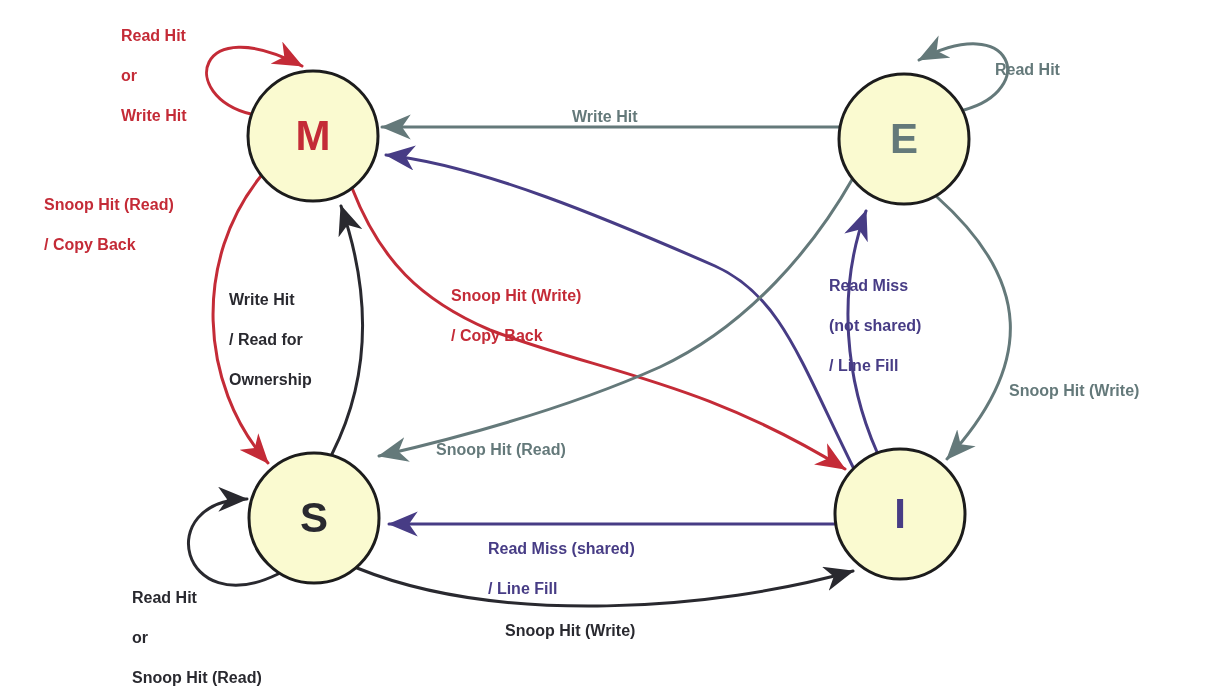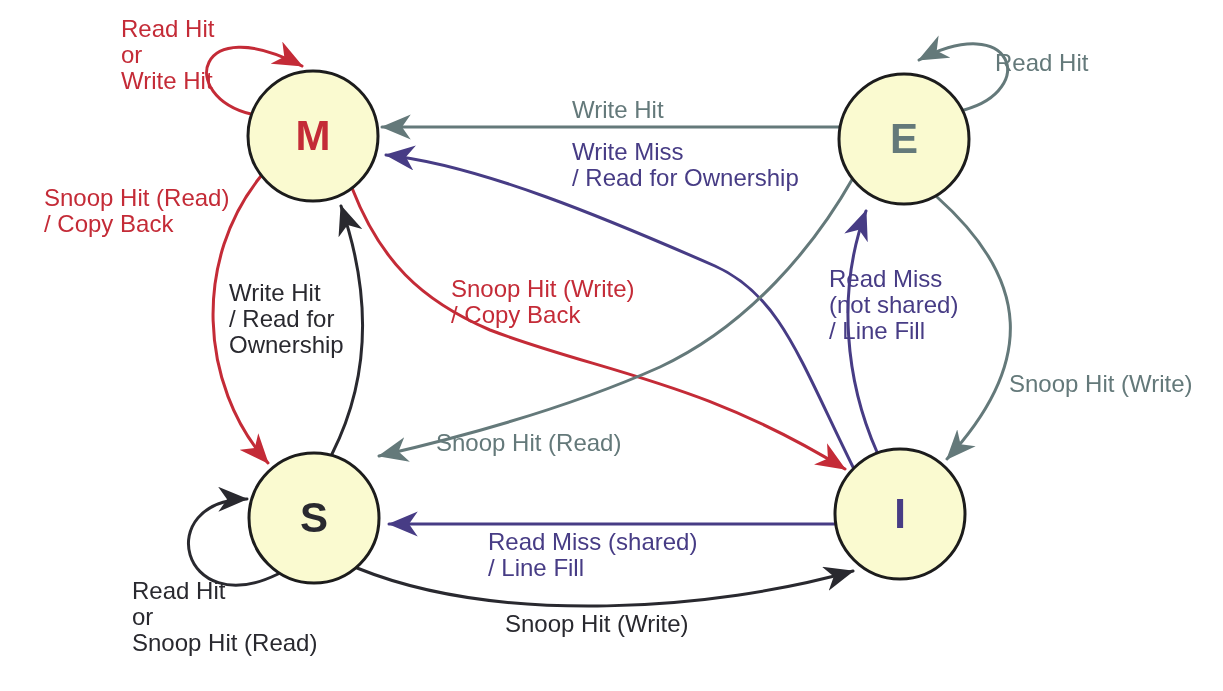--- a/index.html
+++ b/index.html
@@ -22,21 +22,21 @@
   .f-dark{fill:var(--dark);}
   .state-circle{fill:var(--node_fill);stroke:var(--node_border);stroke-width:3;}
 
   .state-letter{
     position:absolute;width:120px;height:54px;
     text-align:center;line-height:54px;
     font-size:42px;font-weight:bold;
   }
   .lbl{
     position:absolute;
-    font-size:24px;font-weight:normal;line-height:26px;
+    font-size:16px;font-weight:bold;line-height:40px;
     white-space:pre-line;
   }
   .c-red{color:var(--red);}
   .c-gray{color:var(--gray);}
   .c-purple{color:var(--purple);}
   .c-dark{color:var(--dark);}
 
   
   #st-m{left:253px;top:109px;}
   #st-e{left:844px;top:112px;}
@@ -103,22 +103,20 @@
   <div id="st-e" class="state-letter c-gray">E</div>
   <div id="st-s" class="state-letter c-dark">S</div>
   <div id="st-i" class="state-letter c-purple">I</div>
 
   <div id="lbl-m-self" class="lbl c-red">Read Hit
 or
 Write Hit</div>
   <div id="lbl-m-to-s" class="lbl c-red">Snoop Hit (Read)
 / Copy Back</div>
   <div id="lbl-e-to-m" class="lbl c-gray">Write Hit</div>
-  <div id="lbl-i-to-m" class="lbl c-purple">Write Miss
-/ Read for Ownership</div>
   <div id="lbl-e-self" class="lbl c-gray">Read Hit</div>
   <div id="lbl-s-to-m" class="lbl c-dark">Write Hit
 / Read for
 Ownership</div>
   <div id="lbl-m-to-i" class="lbl c-red">Snoop Hit (Write)
 / Copy Back</div>
   <div id="lbl-e-to-s" class="lbl c-gray">Snoop Hit (Read)</div>
   <div id="lbl-i-to-e" class="lbl c-purple">Read Miss
 (not shared)
 / Line Fill</div>

